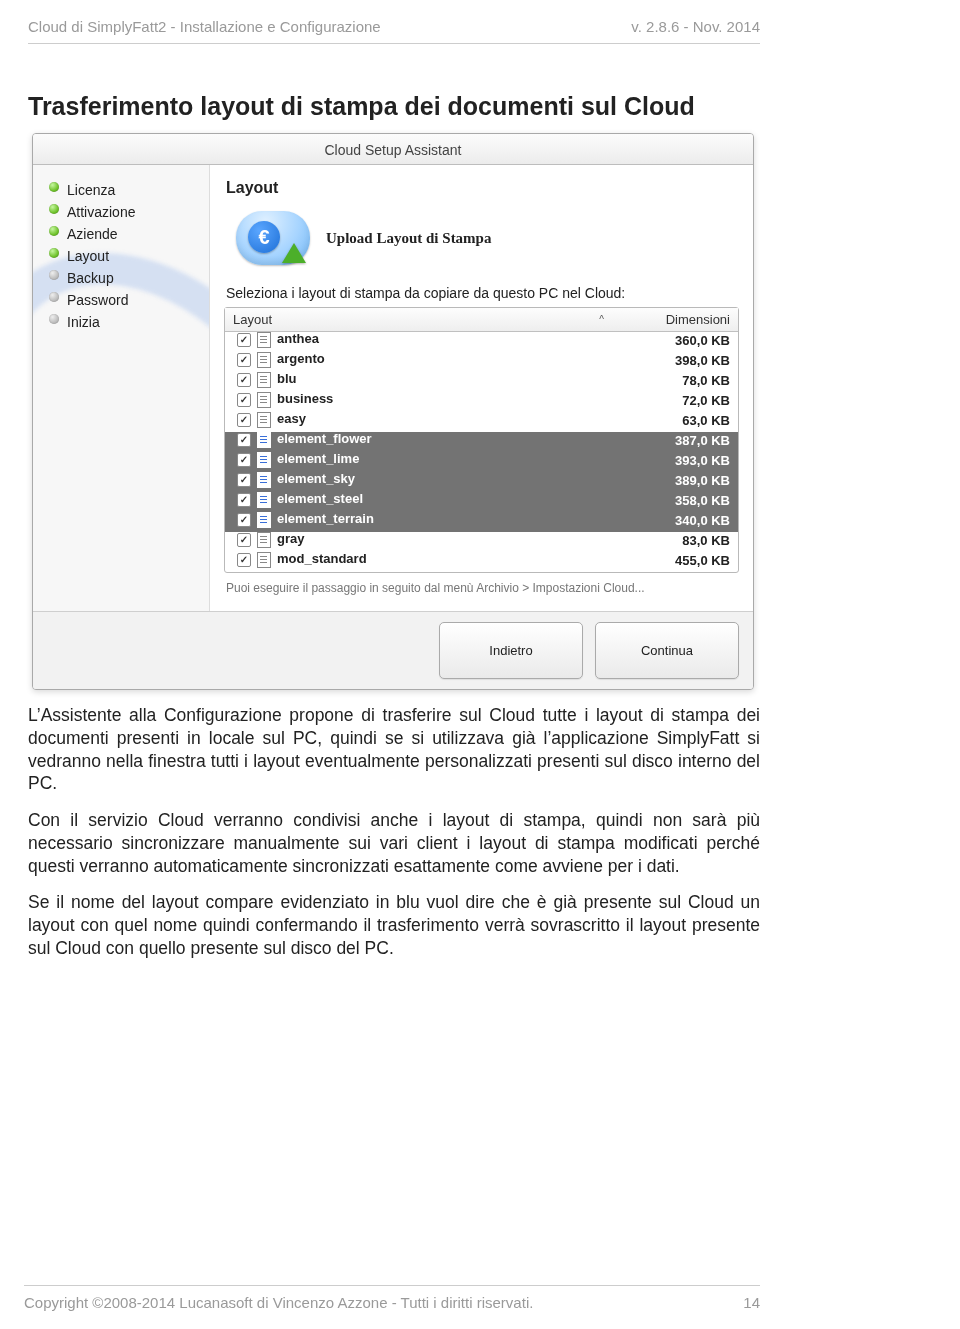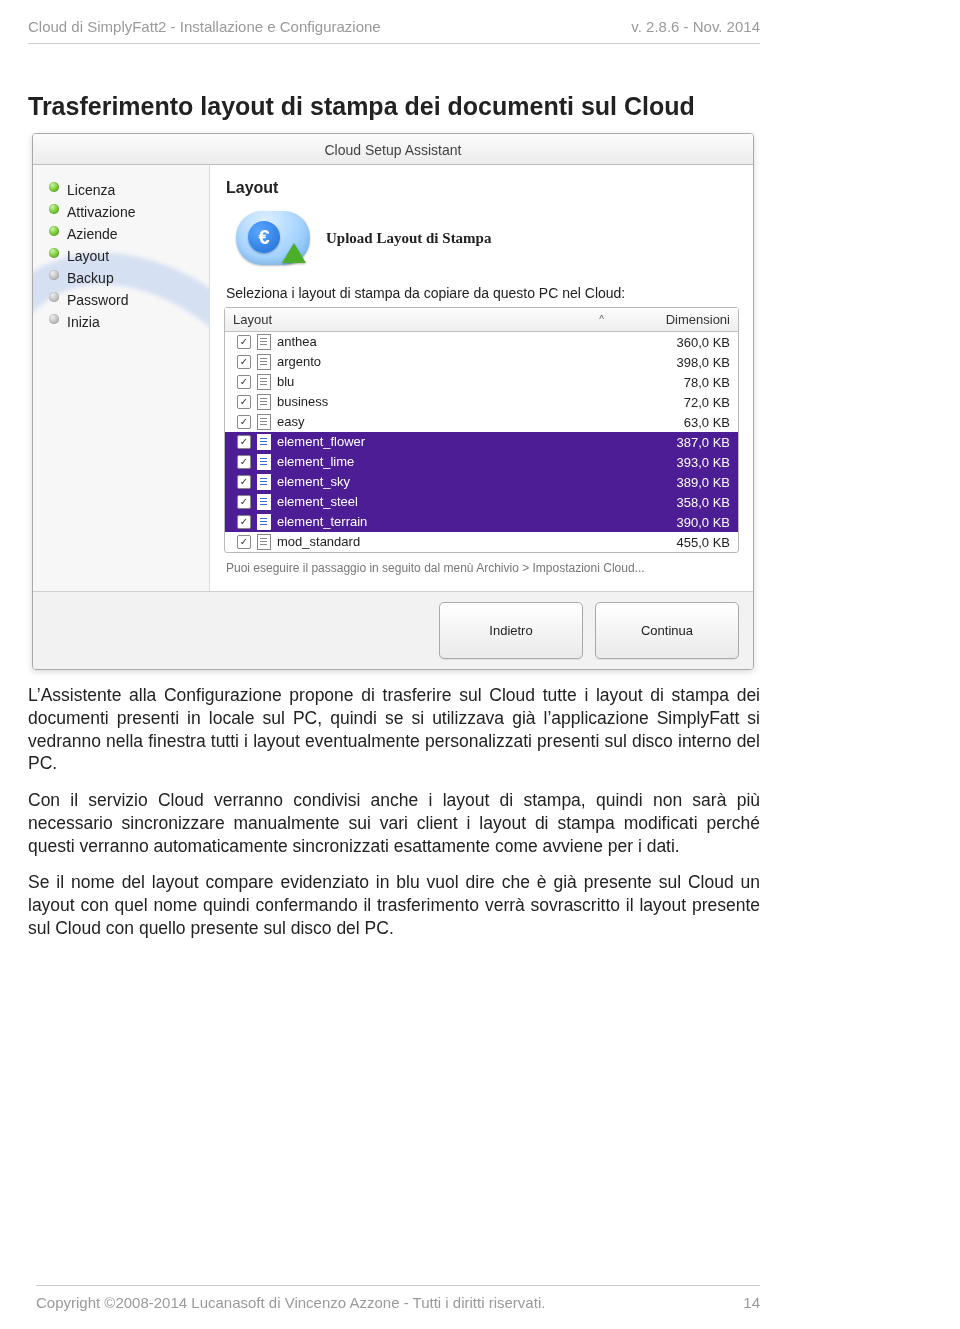--- a/index.html
+++ b/index.html
@@ -167,23 +167,24 @@
   .thead {
     display: flex;
     background: linear-gradient(#fdfdfd, #eeeeee);
     border-bottom: 1px solid #c0c0c0;
     color: #333;
   }
   .thead .c1 { display:flex; align-items:center; justify-content:space-between; }
   .caret { font-size: 10px; color: #555; }
   .tbody .trow {
     display: flex;
-    align-items: center;
+    align-items: flex-end;
     height: 20px;
     padding-left: 4px;
+    font-weight: bold;
   }
   .c1 { flex: 1 1 auto; padding: 4px 8px; white-space: nowrap; overflow: hidden; }
   .c2 { width: 110px; text-align: right; padding: 4px 8px; }
   .chk {
     width: 12px;
     height: 12px;
     border: 1px solid #888;
     border-radius: 2px;
     margin-right: 6px;
     display: inline-flex;
@@ -202,21 +203,21 @@
     border: 1px solid #888;
     background:
       linear-gradient(#888,#888) 2px 3px/7px 1px no-repeat,
       linear-gradient(#888,#888) 2px 6px/7px 1px no-repeat,
       linear-gradient(#888,#888) 2px 9px/7px 1px no-repeat,
       #fff;
     margin-right: 6px;
     vertical-align: middle;
   }
   .sel {
-    background: #4c1d95;
+    background: #737373;
     color: #fff;
   }
   .sel .chk { background:#fff; color:#333; }
   .sel .doc-ic { background-color:#fff; border-color:#fff;
     background:
       linear-gradient(#3a6fd8,#3a6fd8) 2px 3px/7px 1px no-repeat,
       linear-gradient(#3a6fd8,#3a6fd8) 2px 6px/7px 1px no-repeat,
       linear-gradient(#3a6fd8,#3a6fd8) 2px 9px/7px 1px no-repeat,
       #fff;
   }
@@ -247,21 +248,21 @@
     box-shadow: 0 1px 1px rgba(0,0,0,.08);
   }
   p.body {
     font-size: 17.5px;
     line-height: 1.3;
     margin: 14px 0;
     text-align: justify;
   }
   .footer {
     position: absolute;
-    left: 36px;
+    left: 24px;
     right: 28px;
     bottom: 18px;
     display: flex;
     justify-content: space-between;
     color: #9a9a9a;
     font-size: 15px;
     border-top: 1.5px solid #cdcdcd;
     padding-top: 8px;
   }
 </style>
@@ -365,21 +366,25 @@
               <div class="trow sel">
                 <div class="c1"><span class="chk">✓</span><span class="doc-ic"></span><span>element_sky</span></div>
                 <div class="c2">389,0 KB</div>
               </div>
               <div class="trow sel">
                 <div class="c1"><span class="chk">✓</span><span class="doc-ic"></span><span>element_steel</span></div>
                 <div class="c2">358,0 KB</div>
               </div>
               <div class="trow sel">
                 <div class="c1"><span class="chk">✓</span><span class="doc-ic"></span><span>element_terrain</span></div>
-                <div class="c2">390,0 KB</div>
+                <div class="c2">340,0 KB</div>
+              </div>
+              <div class="trow">
+                <div class="c1"><span class="chk">✓</span><span class="doc-ic"></span><span>gray</span></div>
+                <div class="c2">83,0 KB</div>
               </div>
               <div class="trow">
                 <div class="c1"><span class="chk">✓</span><span class="doc-ic"></span><span>mod_standard</span></div>
                 <div class="c2">455,0 KB</div>
               </div>
             </div>
         </div>
 
         <div class="hint">Puoi eseguire il passaggio in seguito dal menù Archivio &gt; Impostazioni Cloud...</div>
       </div>

